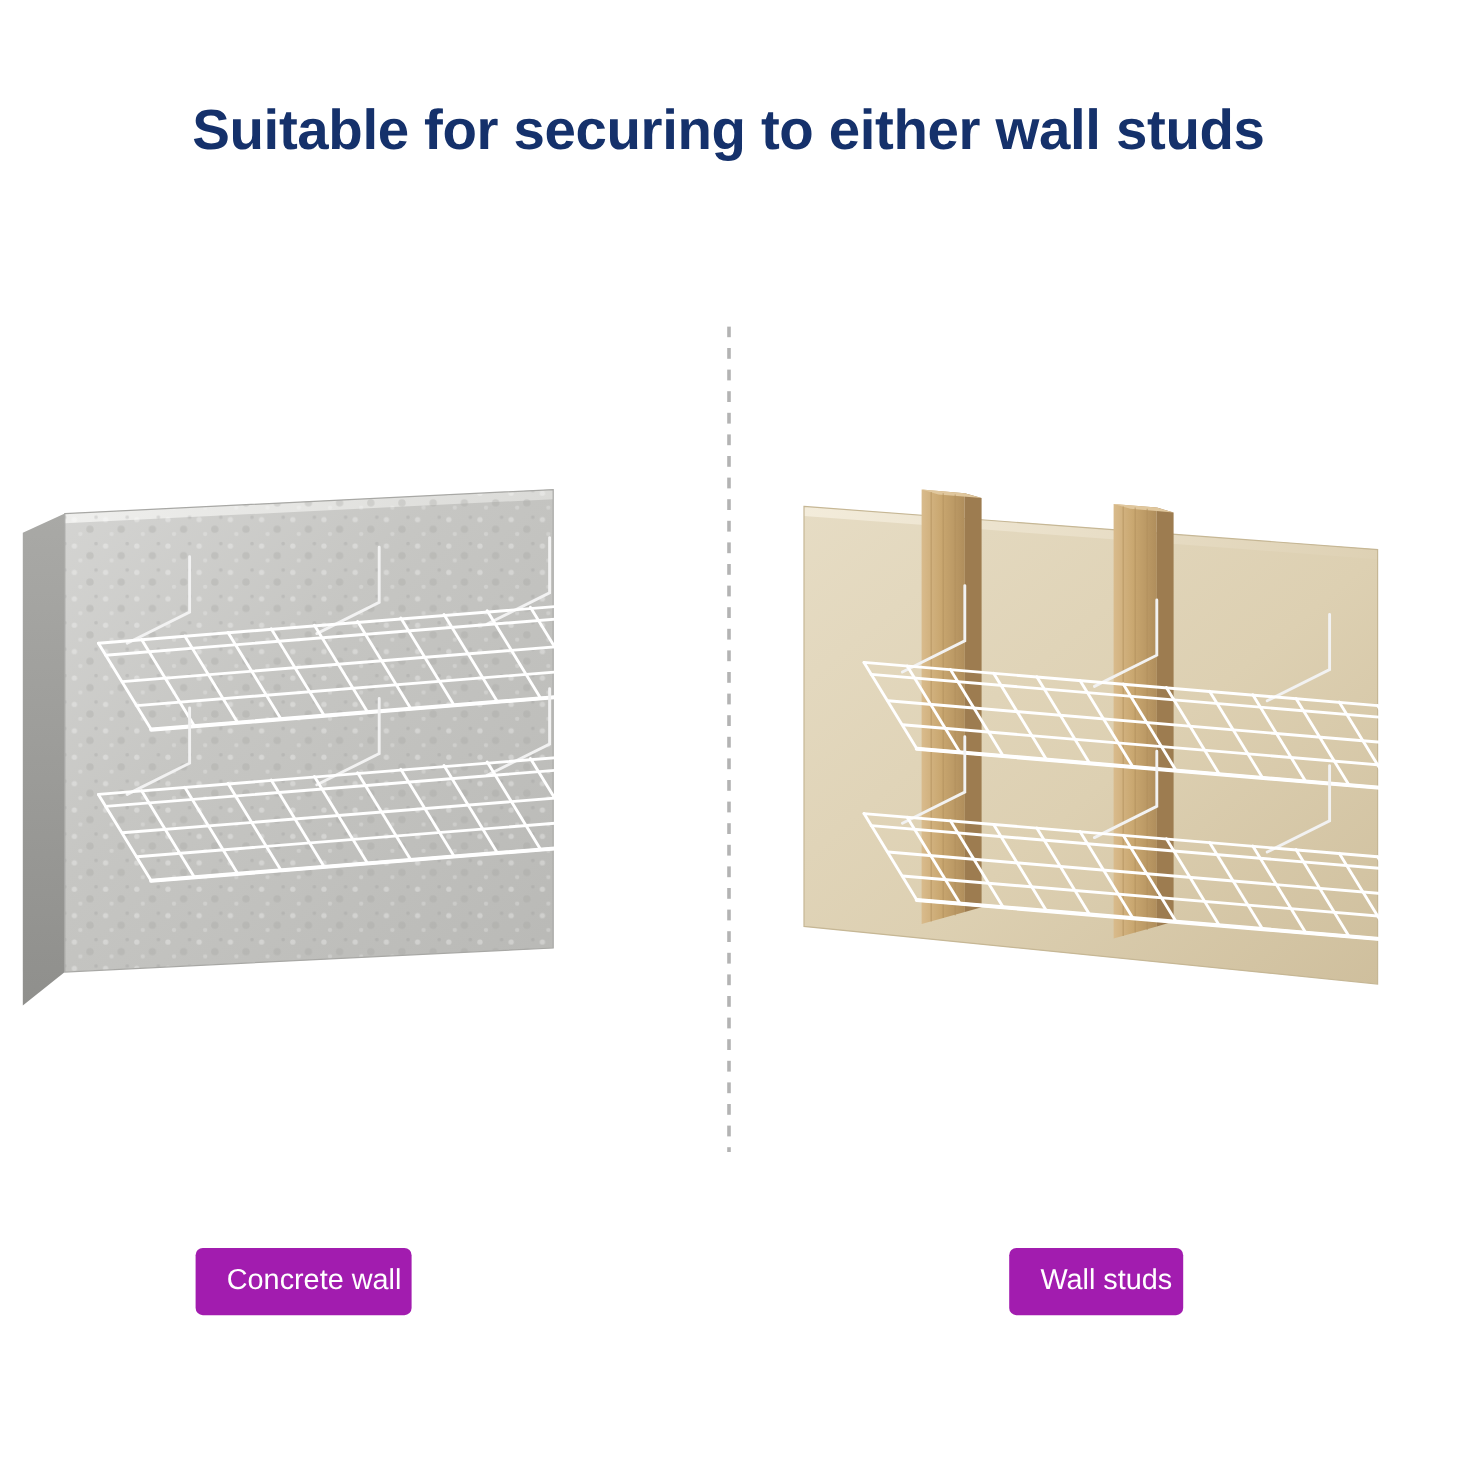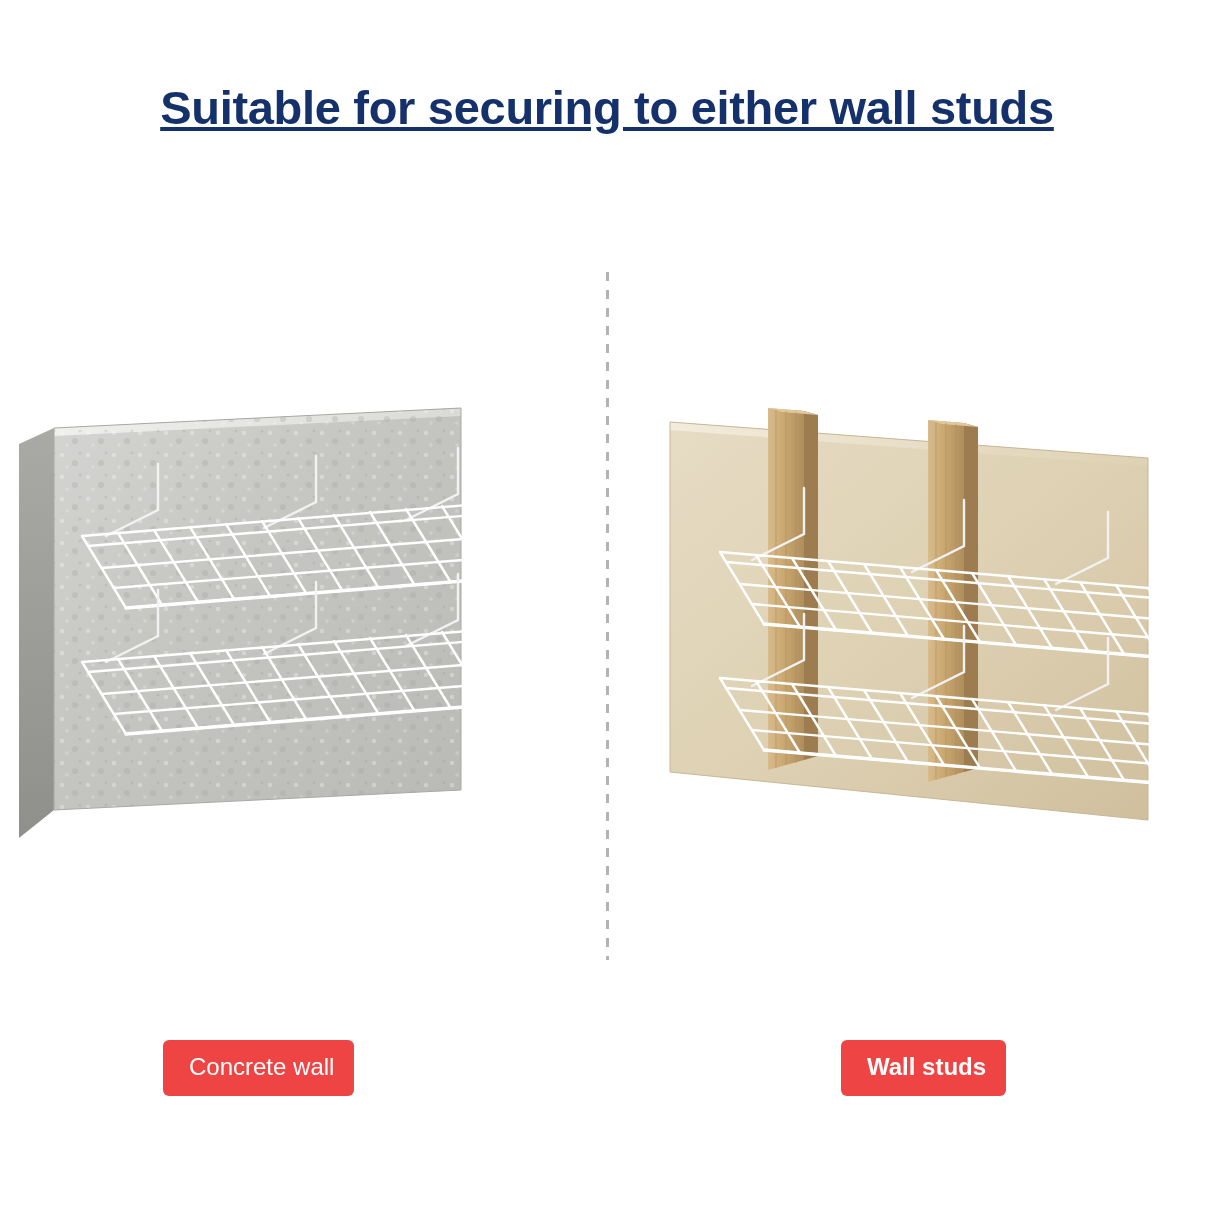--- a/index.html
+++ b/index.html
@@ -26,21 +26,20 @@
     position: absolute;
     left: 0;
     top: 78px;
     width: 1214px;
     text-align: center;
     color: #15316b;
     font-size: 47px;
     font-weight: bold;
     line-height: 1.28;
     letter-spacing: -0.3px;
-    text-decoration: underline;
   }
   .headline .line {
     display: block;
   }
 
   
   .divider {
     position: absolute;
     left: 606px;
     top: 272px;
@@ -64,29 +63,29 @@
     position: absolute;
     left: 0;
     top: 0;
     width: 600px;
     height: 560px;
   }
 
   
   .label-pill {
     position: absolute;
-    background: #ef4444;
+    background: #a21caf;
     color: #ffffff;
     font-size: 24px;
     border-radius: 6px;
-    padding: 13px 20px 15px 26px;
+    padding: 13px 9px 15px 26px;
     white-space: nowrap;
   }
   .label-left  { left: 163px; top: 1040px; }
-  .label-right { left: 841px; top: 1040px; font-weight: bold; }
+  .label-right { left: 841px; top: 1040px; }
 
   svg { display: block; }
 </style>
 </head>
 <body>
 
 <div class="page">
 
   <div class="headline">
     <span class="line">Suitable for securing to either wall studs</span>

